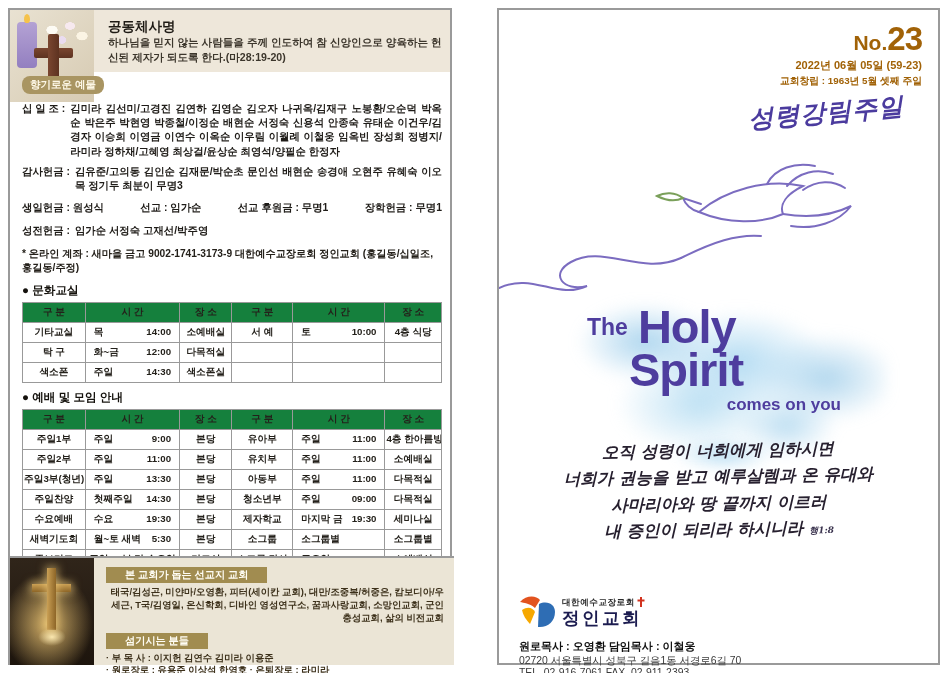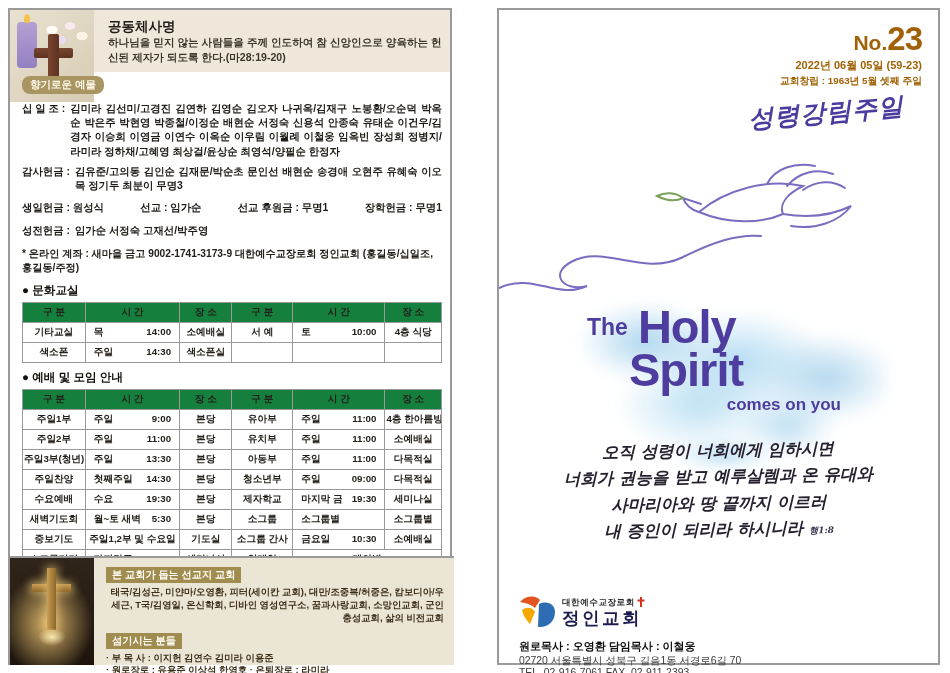--- a/index.html
+++ b/index.html
@@ -40,21 +40,21 @@
   table.sched .dh{display:flex;justify-content:space-between;padding:0 7px;}
   #culture-table{margin-bottom:4px;}
   .lp-bottom{position:absolute;left:0;top:546px;width:444px;height:109px;background:#ebe5d6;border-top:2px solid #9a9a9a;box-sizing:border-box;}
   .lp-bphoto{position:absolute;left:0;top:0;width:84px;height:100%;background:
     radial-gradient(60px 70px at 45% 62%,rgba(246,205,120,.85),rgba(60,40,18,0) 75%),
     linear-gradient(#30251a,#1d150d);overflow:hidden;}
   .gcross-v{position:absolute;left:37px;top:10px;width:9px;height:62px;background:linear-gradient(90deg,#caa055,#8d6527);box-shadow:0 0 8px 2px rgba(250,214,130,.55);}
   .gcross-h{position:absolute;left:22px;top:26px;width:39px;height:8px;background:linear-gradient(#caa055,#8d6527);box-shadow:0 0 8px 2px rgba(250,214,130,.55);}
   .glow{position:absolute;left:28px;top:70px;width:28px;height:18px;background:radial-gradient(rgba(255,236,180,.95),rgba(255,236,180,0) 70%);}
   .lp-panel{position:absolute;left:96px;top:6px;width:338px;}
-  .gold-badge{display:inline-block;background:#a18c50;color:#fffdf4;font-size:10.2px;font-weight:bold;padding:1px 6px;margin-bottom:3px;text-align:center;}
+  .gold-badge{display:inline-block;background:#a18c50;color:#fffdf4;font-size:10.2px;font-weight:bold;padding:1px 19px;margin-bottom:3px;text-align:center;}
   .panel-text{font-size:9.4px;font-weight:bold;color:#3c301a;line-height:1.38;margin-bottom:5px;text-align:right;}
   .servant-line{font-size:9.4px;font-weight:bold;color:#3c301a;line-height:1.32;}
 
   
   .issue{position:absolute;right:16px;top:12px;text-align:right;color:#a16207;}
   .issue-no{line-height:1;}
   .issue-prefix{font-size:21px;font-weight:bold;}
   .issue-number{font-size:33px;font-weight:bold;letter-spacing:-1px;}
   .date-line{font-size:11px;font-weight:bold;margin-top:3px;}
   .founded-line{font-size:9.8px;font-weight:bold;margin-top:2px;}
@@ -161,20 +161,33 @@
             <td>서  예</td>
             <td>
               <div class="dh">
                 <span>토</span>
                 <span>10:00</span>
               </div>
             </td>
             <td>4층 식당</td>
           </tr>
           <tr>
+            <td>탁  구</td>
+            <td>
+              <div class="dh">
+                <span>화~금</span>
+                <span>12:00</span>
+              </div>
+            </td>
+            <td>다목적실</td>
+            <td>&nbsp;</td>
+            <td>&nbsp;</td>
+            <td>&nbsp;</td>
+          </tr>
+          <tr>
             <td>색소폰</td>
             <td>
               <div class="dh">
                 <span>주일</span>
                 <span>14:30</span>
               </div>
             </td>
             <td>색소폰실</td>
             <td>&nbsp;</td>
             <td>&nbsp;</td>

